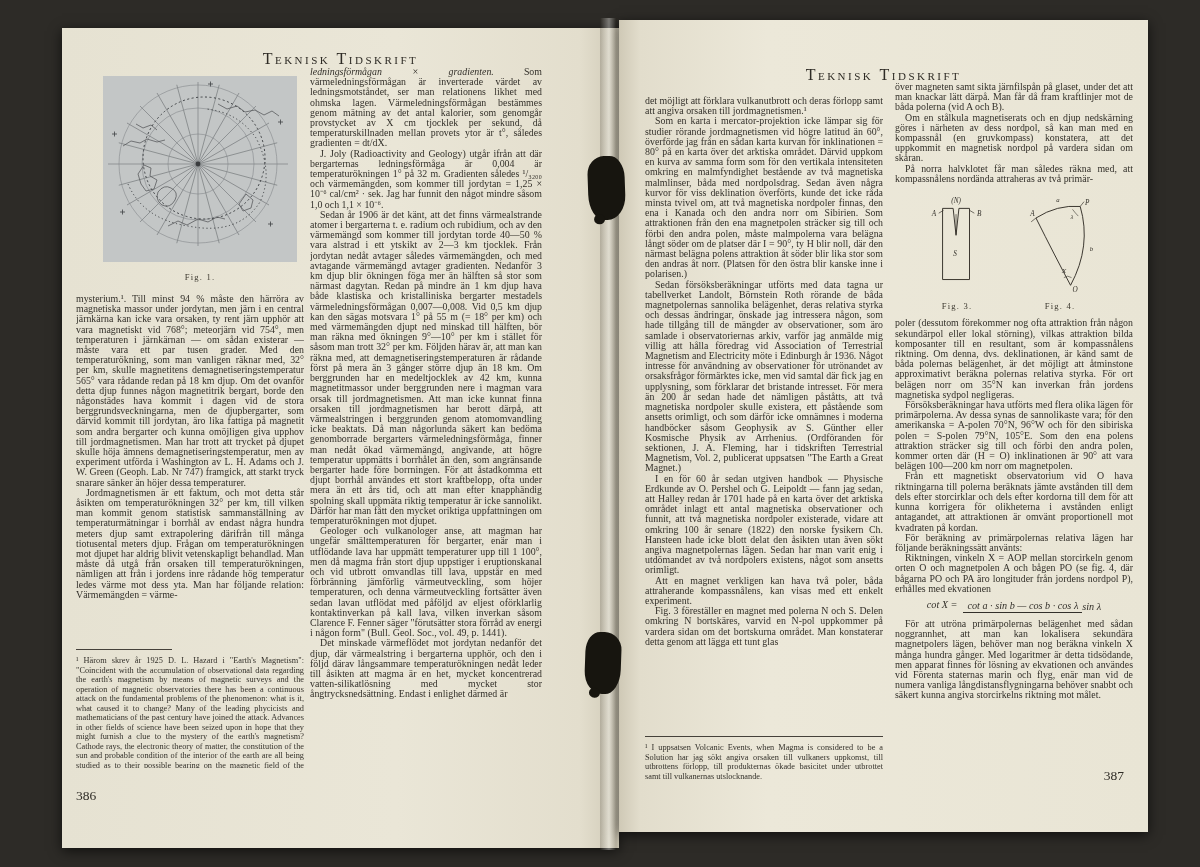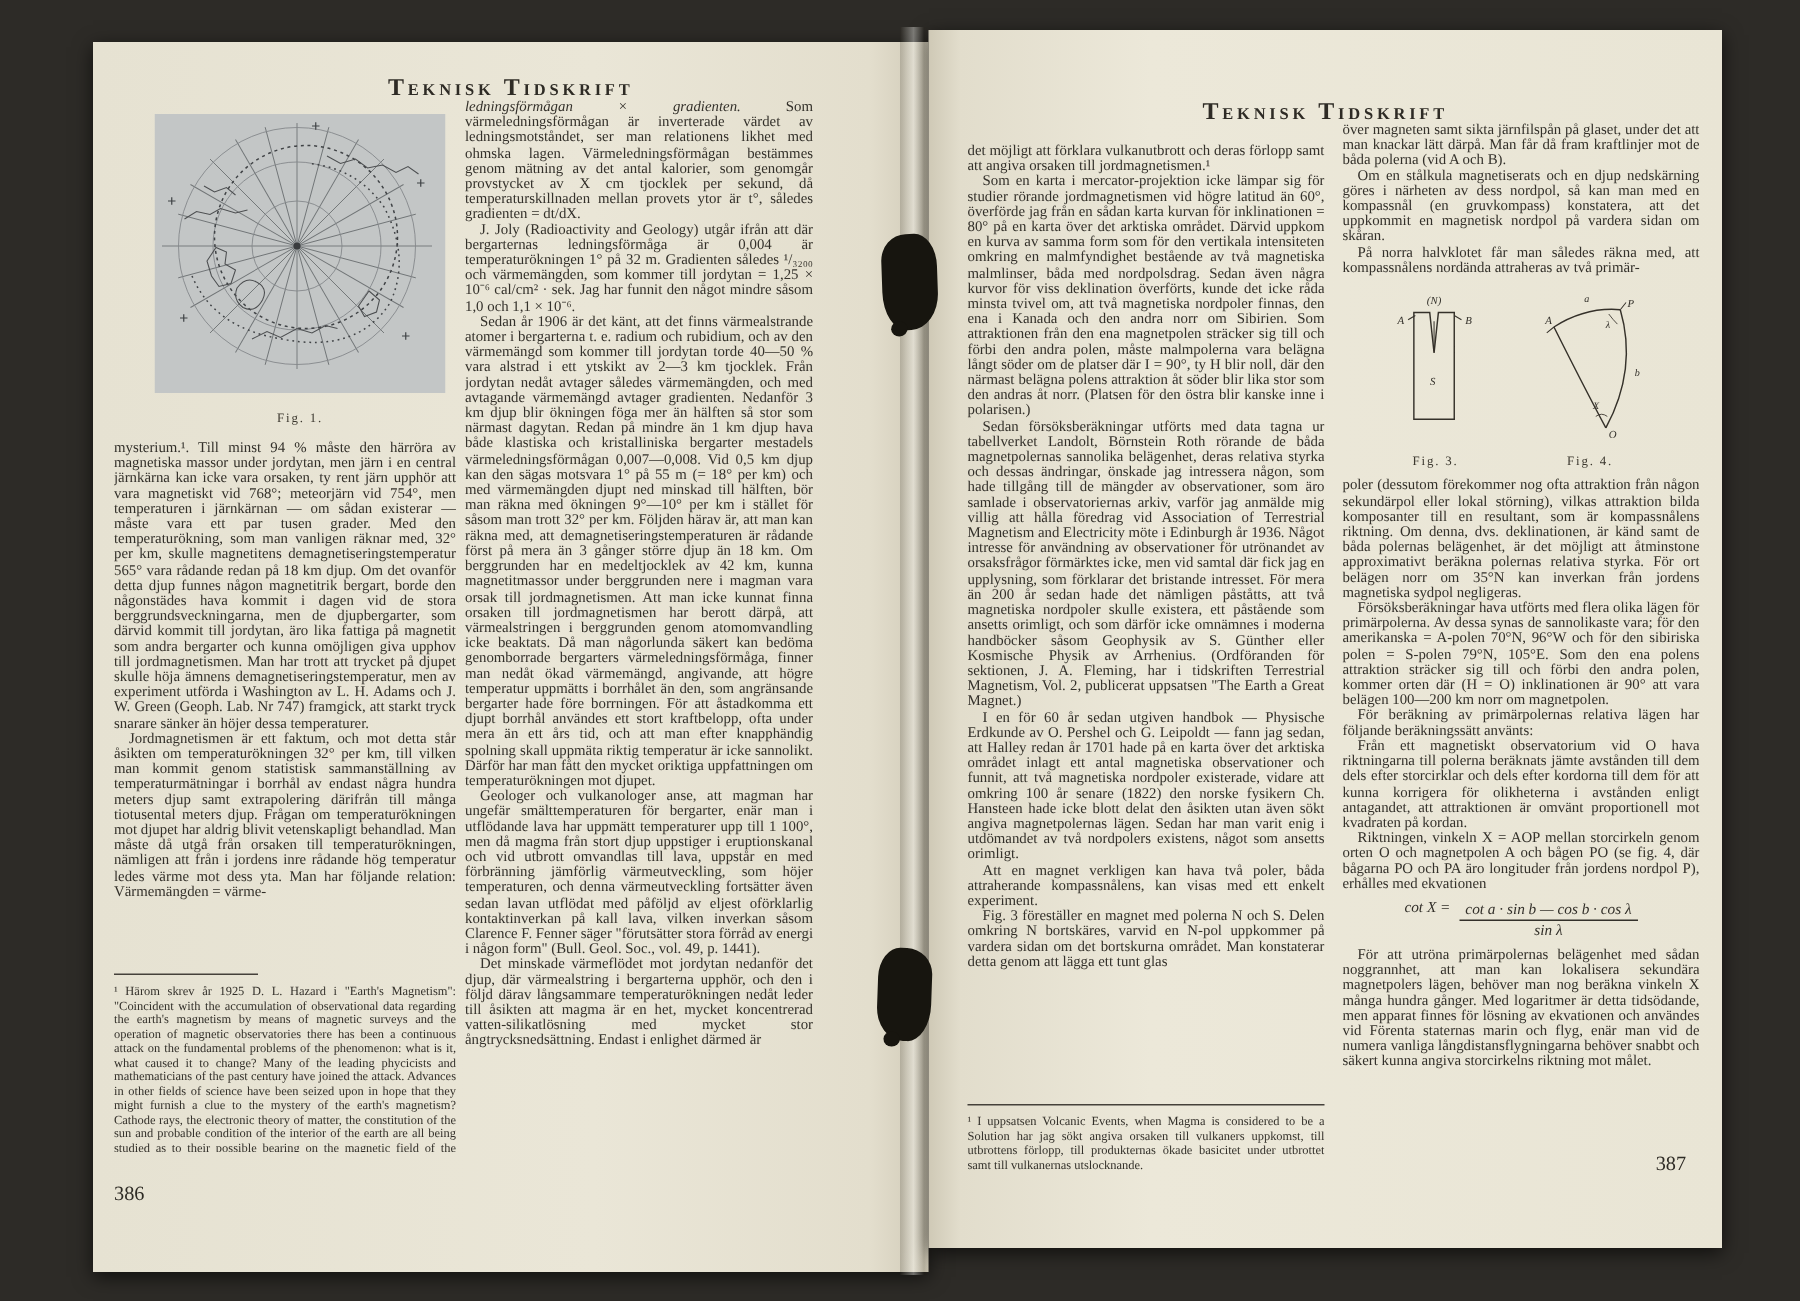--- a/index.html
+++ b/index.html
@@ -3,38 +3,38 @@
 <meta charset="utf-8">
 <style>
   html,body{margin:0;padding:0;}
   body{width:1200px;height:867px;position:relative;background:#2d2b27;overflow:hidden;}
   .page{position:absolute;box-shadow:0 3px 12px rgba(0,0,0,.65);z-index:1;}
   #page-left{left:62px;top:28px;width:557px;height:820px;
     background:linear-gradient(90deg,#e6e2d2 0%,#eae6d7 60%,#e3decd 93%,#cfc9b6 100%);}
   #page-right{left:619px;top:20px;width:529px;height:812px;
     background:linear-gradient(90deg,#cfc9b6 0%,#e2ddcc 4%,#ece8d9 28%,#e9e5d5 100%);}
   .abs{position:absolute;}
-  .journal-header{font-family:"Liberation Serif",serif;font-variant:small-caps;font-weight:bold;
+  .journal-header{font-family:"Liberation Serif",serif;font-variant:small-caps;font-weight:normal;
     font-size:16px;letter-spacing:2.5px;color:#2e2b25;text-align:center;}
   .body-text{font-family:"Liberation Serif",serif;font-size:9.9px;line-height:10.2px;
     text-align:justify;color:#33302a;overflow:hidden;}
   .body-text p{margin:0;}
   .body-text p.ind{text-indent:10px;}
   .lead-ital{font-style:italic;}
   .foot{font-size:8.3px;line-height:9.5px;}
   .rule{border-top:1px solid #45413a;height:0;}
   .pagenum{font-family:"Liberation Serif",serif;font-size:13.5px;color:#2e2b25;}
   .figblock{text-align:center;}
   .figcap{font-family:"Liberation Serif",serif;font-size:8.6px;letter-spacing:1.2px;
     color:#3c382f;margin-top:6px;}
   .sec-head{font-weight:bold;text-align:center;margin:7px 6px 6px;}
   .figrow{display:flex;justify-content:center;align-items:flex-end;gap:36px;margin:9px 0 7px;}
   .formula{display:flex;justify-content:center;align-items:flex-start;gap:6px;
     font-style:italic;font-size:10.2px;margin:6px 0;}
-  .frac{display:inline-flex;flex-direction:column;text-align:center;line-height:11px;}
+  .frac{display:inline-flex;flex-direction:row;text-align:center;line-height:11px;}
   .frac .num{border-bottom:1px solid #33302a;padding:0 4px 1px;}
   .frac .den{padding-top:1px;}
   .blot{position:absolute;background:#17150f;z-index:6;}
   #blot1{left:588px;top:156px;width:37px;height:64px;border-radius:45% 40% 50% 42%/28% 34% 38% 40%;transform:rotate(-2deg);}
   #blot2{left:585px;top:632px;width:36px;height:62px;border-radius:40% 48% 42% 50%/32% 28% 40% 36%;transform:rotate(2deg);}
   .blot::after{content:'';position:absolute;left:5px;bottom:-4px;width:11px;height:10px;background:#17150f;border-radius:50%;}
   #crease{position:absolute;left:600px;top:18px;width:20px;height:832px;z-index:5;pointer-events:none;
     background:linear-gradient(90deg,rgba(40,35,25,.22),rgba(255,255,250,.38) 45%,rgba(40,35,25,.16) 80%,rgba(0,0,0,0));}
   svg text{font-family:"Liberation Serif",serif;font-style:italic;fill:#33302a;}
 </style>
@@ -159,22 +159,22 @@
           <text x="70" y="60" font-size="7">b</text>
           <text x="50" y="27" font-size="7">λ</text>
           <text x="41" y="83" font-size="7">X</text>
         </svg>
         <div class="figcap">Fig. 4.</div>
       </div>
     </div>
 
     <p>poler (dessutom förekommer nog ofta attraktion från någon sekundärpol eller lokal störning), vilkas attraktion bilda komposanter till en resultant, som är kompassnålens riktning. Om denna, dvs. deklinationen, är känd samt de båda polernas belägenhet, är det möjligt att åtminstone approximativt beräkna polernas relativa styrka. För ort belägen norr om 35°N kan inverkan från jordens magnetiska sydpol negligeras.</p>
     <p class="ind">Försöksberäkningar hava utförts med flera olika lägen för primärpolerna. Av dessa synas de sannolikaste vara; för den amerikanska = A-polen 70°N, 96°W och för den sibiriska polen = S-polen 79°N, 105°E. Som den ena polens attraktion sträcker sig till och förbi den andra polen, kommer orten där (H = O) inklinationen är 90° att vara belägen 100—200 km norr om magnetpolen.</p>
+    <p class="ind">Från ett magnetiskt observatorium vid O hava riktningarna till polerna beräknats jämte avstånden till dem dels efter storcirklar och dels efter kordorna till dem för att kunna korrigera för olikheterna i avstånden enligt antagandet, att attraktionen är omvänt proportionell mot kvadraten på kordan.</p>
     <p class="ind">För beräkning av primärpolernas relativa lägen har följande beräkningssätt använts:</p>
-    <p class="ind">Från ett magnetiskt observatorium vid O hava riktningarna till polerna beräknats jämte avstånden till dem dels efter storcirklar och dels efter kordorna till dem för att kunna korrigera för olikheterna i avstånden enligt antagandet, att attraktionen är omvänt proportionell mot kvadraten på kordan.</p>
     <p class="ind">Riktningen, vinkeln X = AOP mellan storcirkeln genom orten O och magnetpolen A och bågen PO (se fig. 4, där bågarna PO och PA äro longituder från jordens nordpol P), erhålles med ekvationen</p>
 
     <div class="formula">
       <span>cot X =</span>
       <span class="frac">
         <span class="num">cot a · sin b — cos b · cos λ</span>
         <span class="den">sin λ</span>
       </span>
     </div>
 

